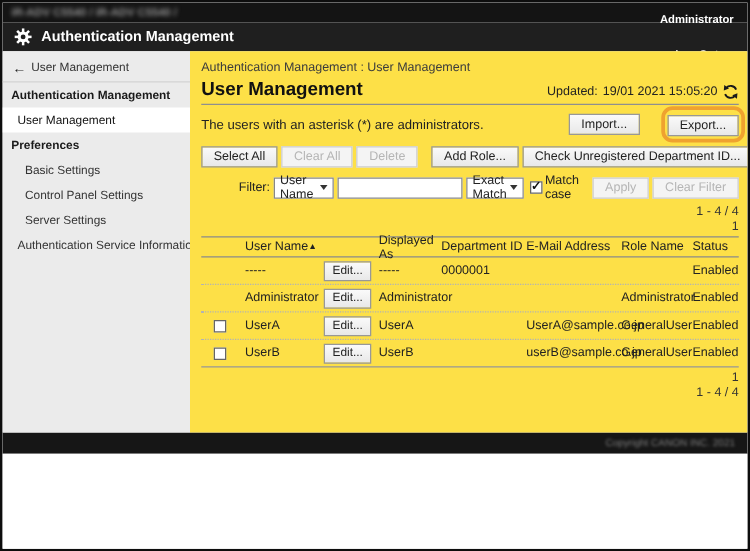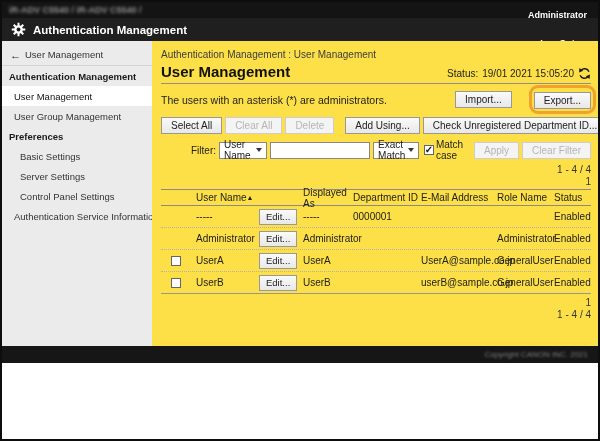--- a/index.html
+++ b/index.html
@@ -131,47 +131,44 @@
       <div class="s-item s-back">
         <span class="arrow">←</span>
         <span>User Management</span>
       </div>
       <div class="s-item s-section">
           <span>Authentication Management</span>
         </div>
       <div class="s-item s-selected">
           <span>User Management</span>
         </div>
-      <div class="s-item">
-          <span>User Group Management</span>
-        </div>
       <div class="s-item s-section">
           <span>Preferences</span>
         </div>
       <div class="s-item s-sub">
           <span>Basic Settings</span>
         </div>
       <div class="s-item s-sub">
+          <span>Control Panel Settings</span>
+        </div>
+      <div class="s-item s-sub">
           <span>Server Settings</span>
-        </div>
-      <div class="s-item s-sub">
-          <span>Control Panel Settings</span>
         </div>
       <div class="s-item">
           <span>Authentication Service Information</span>
         </div>
     </div>
 
     <div class="main">
       <div class="breadcrumb">Authentication Management : User Management</div>
 
       <div class="titlerow">
         <span class="pagetitle">User Management</span>
         <div class="updated">
-          <span>Status:</span>
+          <span>Updated:</span>
           <span>19/01 2021 15:05:20</span>
           <svg class="refresh" viewBox="0 0 20 20">
             <g fill="none" stroke="#1a1a1a" stroke-width="2.3">
               <path d="M16.8 7.2A7.2 7.2 0 0 0 4.6 5.2"></path>
               <path d="M3.2 12.8a7.2 7.2 0 0 0 12.2 2"></path>
             </g>
             <polygon points="2.2,1.6 8.0,5.8 1.6,8.4" fill="#1a1a1a"></polygon>
             <polygon points="17.8,18.4 12.0,14.2 18.4,11.6" fill="#1a1a1a"></polygon>
           </svg>
         </div>
@@ -185,21 +182,21 @@
             <button class="btn">Export...</button>
             <span class="hl"></span>
           </span>
         </div>
       </div>
 
       <div class="toolrow1">
         <button class="btn">Select All</button>
         <button class="btn disabled">Clear All</button>
         <button class="btn disabled">Delete</button>
-        <button class="btn" style="margin-left:8px">Add Using...</button>
+        <button class="btn" style="margin-left:8px">Add Role...</button>
         <button class="btn">Check Unregistered Department ID...</button>
       </div>
 
       <div class="filterrow">
         <span class="f-label">Filter:</span>
         <div class="sel sel-field">
           <span>User Name</span>
           <span class="chev"></span>
         </div>
         <input class="f-input" value="" style="">

